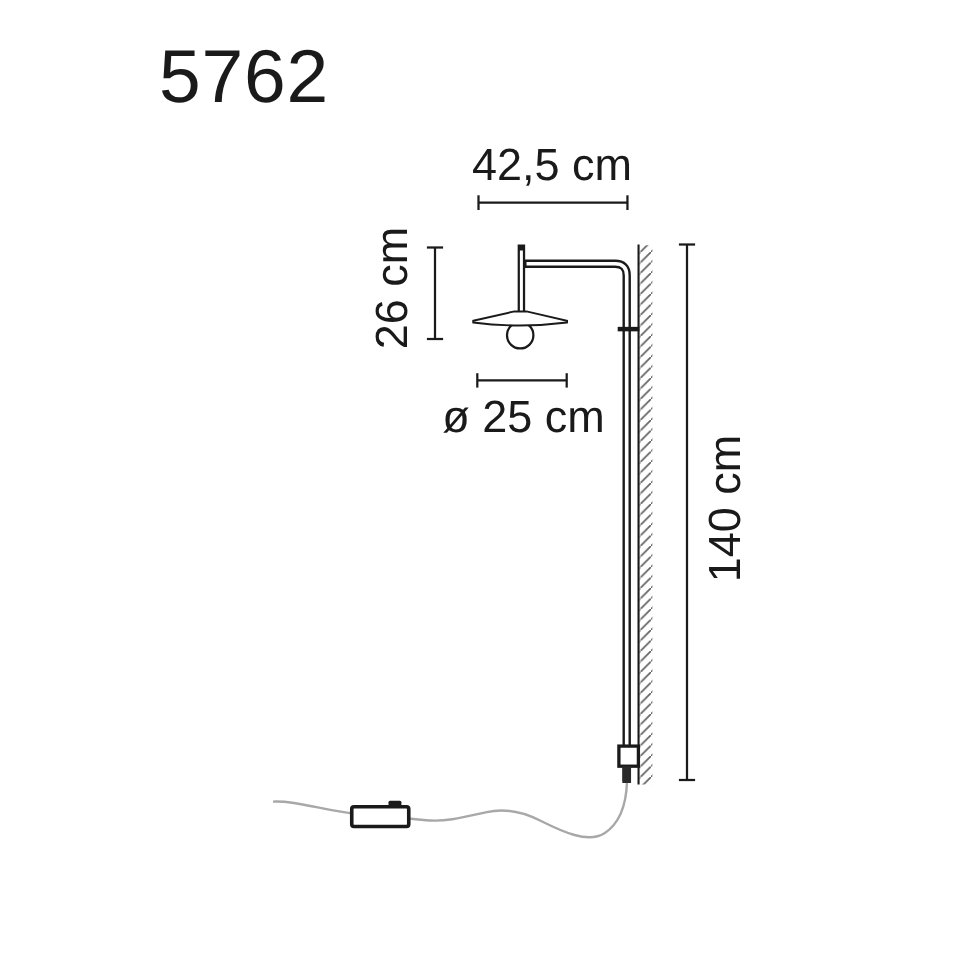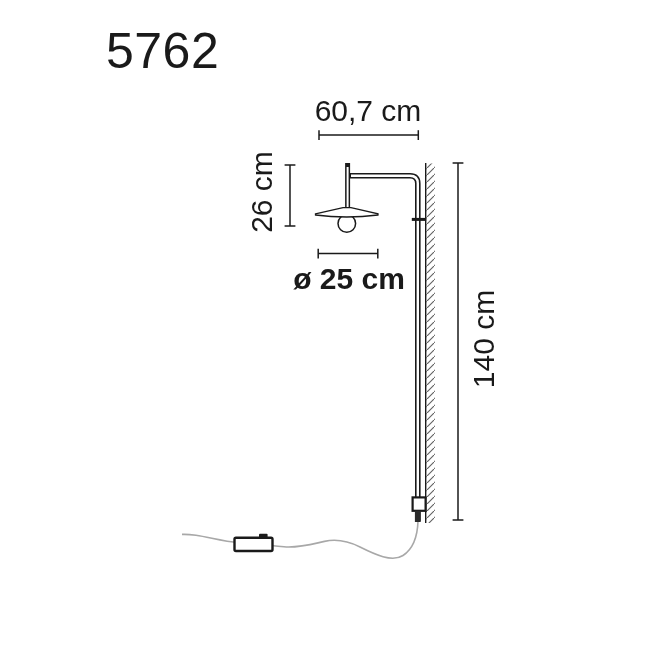--- a/index.html
+++ b/index.html
@@ -34,21 +34,21 @@
     position: absolute;
     font-size: 30px;
     line-height: 1;
     color: var(--ink);
     white-space: nowrap;
     transform: translate(-50%, -50%);
   }
   .dim-label.rot { transform: translate(-50%, -50%) rotate(-90deg); }
   .lbl-width    { left: 368px; top: 111px; }
   .lbl-head     { left: 262px; top: 192px; }
-  .lbl-diameter { left: 349px; top: 279px; font-weight: bold; }
+  .lbl-diameter { left: 349px; top: 279px; }
   .lbl-height   { left: 484px; top: 339px; }
 
   
   .ink     { stroke: var(--ink); fill: none; }
   .tube    { stroke: var(--ink); fill: none; }
   .core    { stroke: #ffffff; fill: none; }
   .whitefill { fill: #ffffff; stroke: var(--ink); }
   .solid   { fill: #2a2a2a; stroke: none; }
   .cableln { stroke: var(--cable); fill: none; }
   .hatchln { stroke: var(--hatch); stroke-width: 1.1; }
@@ -124,21 +124,21 @@
     </g>
 
     <circle cx="346.8" cy="223.5" r="8.8" class="whitefill" stroke-width="1.5"></circle>
 
     <path class="whitefill" stroke-width="1.3" d="M315.5,213.8 L343,207.6 L351,207.6 L378,213.8 L378,215
              Q346.5,219 315.5,215 Z"></path>
   </svg>
 
   <div class="model-number">5762</div>
 
-  <div class="dim-label lbl-width">60,7 cm</div>
+  <div class="dim-label lbl-width">42,5 cm</div>
 
   <div class="dim-label rot lbl-head">26 cm</div>
 
   <div class="dim-label lbl-diameter">ø 25 cm</div>
 
   <div class="dim-label rot lbl-height">140 cm</div>
 
 </div>
 
 </body></html>

